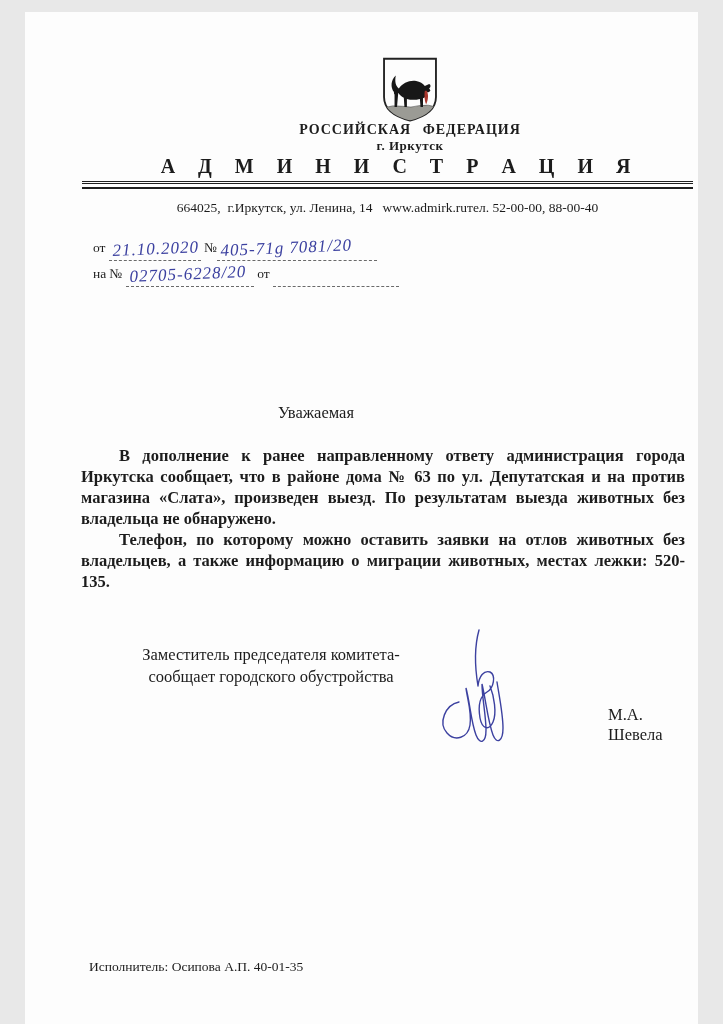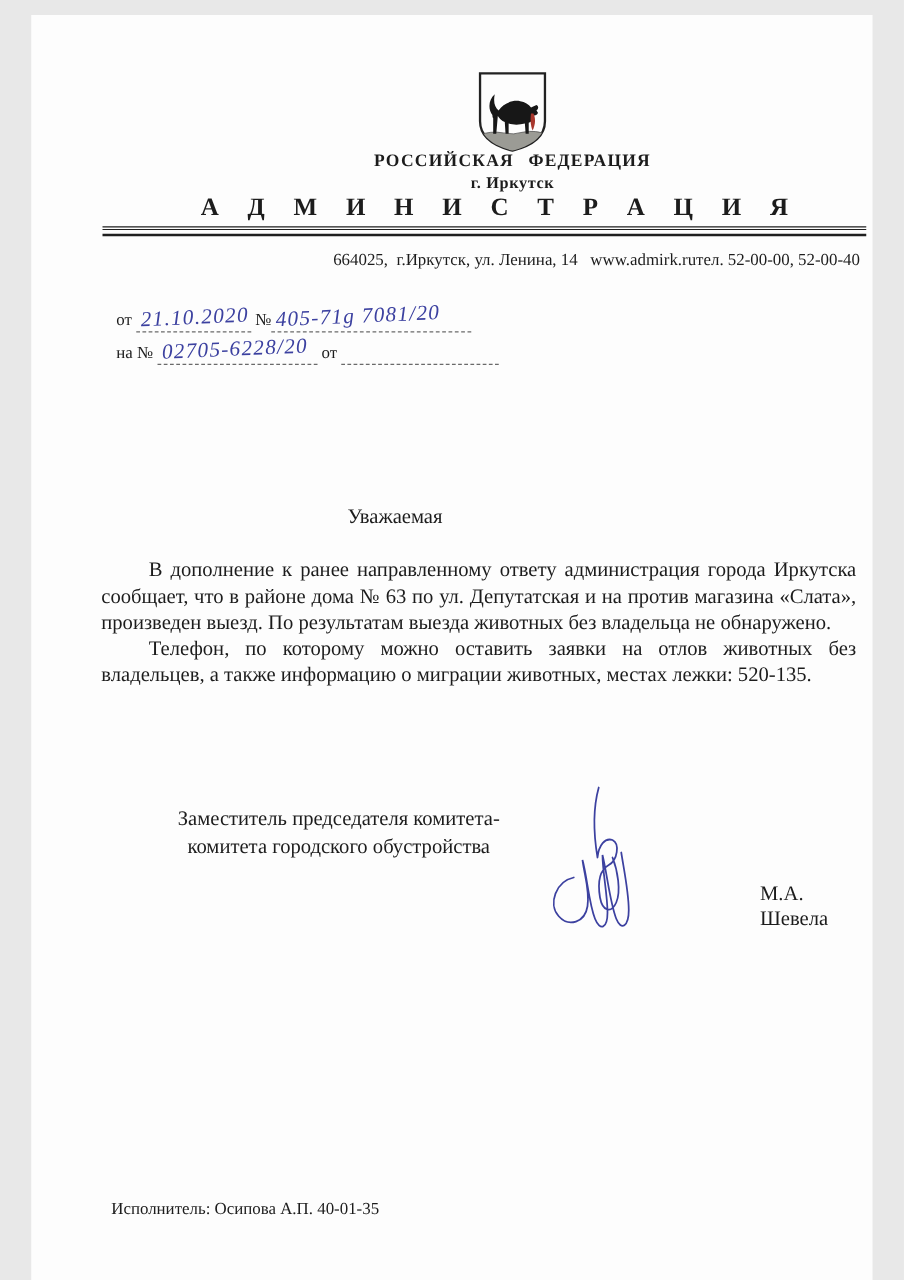--- a/index.html
+++ b/index.html
@@ -26,26 +26,26 @@
     position:absolute;left:0;top:143px;width:750px;text-align:center;
     font-weight:bold;font-size:20px;letter-spacing:9px;
   }
   .rule{
     position:absolute;left:57px;top:169px;width:611px;height:5px;
     border-top:1px solid #1f1f1f;border-bottom:2px solid #1f1f1f;
     background:linear-gradient(to bottom,transparent 1px,#1f1f1f 1px,#1f1f1f 2px,transparent 2px);
   }
   .addr-row{
     position:absolute;left:62px;top:188px;width:601px;
-    display:flex;justify-content:flex-end;
+    display:flex;justify-content:center;
     font-size:13.5px;white-space:pre;
   }
   
   .ref{position:absolute;left:68px;top:228px;font-size:13.5px;}
-  .ref-line{display:flex;align-items:flex-end;height:26px;}
+  .ref-line{display:flex;height:26px;}
   .ref-line .lbl{white-space:pre;padding-bottom:2px;}
   .fill{
     display:inline-block;position:relative;
     border-bottom:1px dashed #6a6a6a;height:20px;
     vertical-align:bottom;
   }
   .hand{
     position:absolute;left:4px;bottom:-1px;white-space:nowrap;
     font-style:italic;font-size:17px;letter-spacing:1px;
     color:var(--ink,#3c41a0);
@@ -54,20 +54,21 @@
   .w-date{width:92px;} .w-num{width:160px;} .w-reply{width:128px;} .w-blank{width:126px;}
   
   .body{
     position:absolute;left:56px;top:390px;width:604px;
     font-size:16.5px;line-height:21px;
   }
   .salutation{margin:0 0 22px 197px;}
   .body p{
     margin:0;text-align:justify;text-indent:38px;
     text-justify:inter-word;
+    font-weight:bold;
   }
   
   .sig-block{
     position:absolute;left:66px;top:632px;width:360px;
     font-size:16.5px;line-height:21.5px;text-align:center;
   }
   .sig-scribble{position:absolute;left:408px;top:614px;width:92px;height:134px;}
   .sig-name{position:absolute;left:583px;top:693px;font-size:16.5px;}
   
   .footer{position:absolute;left:64px;top:947px;font-size:13.5px;}
@@ -96,21 +97,21 @@
     </g>
   </svg>
 
   <div class="hdr-country">РОССИЙСКАЯ ФЕДЕРАЦИЯ</div>
   <div class="hdr-city">г. Иркутск</div>
   <div class="hdr-org">А Д М И Н И С Т Р А Ц И Я</div>
   <div class="rule"></div>
 
   <div class="addr-row">
     <span>664025,  г.Иркутск, ул. Ленина, 14   www.admirk.ru</span>
-    <span>тел. 52-00-00, 52-00-40</span>
+    <span>тел. 52-00-00, 88-00-40</span>
   </div>
 
   <div class="ref">
     <div class="ref-line">
       <span class="lbl">от </span>
       <span class="fill w-date">
         <span class="hand">21.10.2020</span>
       </span>
       <span class="lbl"> №</span>
       <span class="fill w-num">
@@ -130,21 +131,21 @@
   </div>
 
   <div class="body">
     <div class="salutation">Уважаемая</div>
     <p>В дополнение к ранее направленному ответу администрация города Иркутска сообщает, что в районе дома № 63 по ул. Депутатская и на против магазина «Слата», произведен выезд. По результатам выезда животных без владельца не обнаружено.</p>
     <p>Телефон, по которому можно оставить заявки на отлов животных без владельцев, а также информацию о миграции животных, местах лежки: 520-135.</p>
   </div>
 
   <div class="sig-block">
     <div>Заместитель председателя комитета-</div>
-    <div>комитета городского обустройства</div>
+    <div>сообщает городского обустройства</div>
   </div>
 
   <svg class="sig-scribble" viewBox="0 0 92 134" xmlns="http://www.w3.org/2000/svg" fill="none">
     <path stroke-width="1.4" stroke-linecap="round" d="M46,4 C41,22 42,42 45,60
              M45,60 C46,50 51,44 57,46 C63,49 61,62 54,66 C47,70 45,80 47,92 C49,103 56,105 60,96 C64,87 61,70 57,60
              M26,76 C12,79 5,97 14,107 C22,116 35,112 37,99 C39,86 34,72 33,62
              C37,77 38,96 43,109 C47,119 53,117 53,104 C53,90 49,71 49,58
              C53,75 55,96 60,109 C64,119 70,115 70,102 C70,88 66,69 64,56" stroke="#3c41a0"></path>
   </svg>
 

